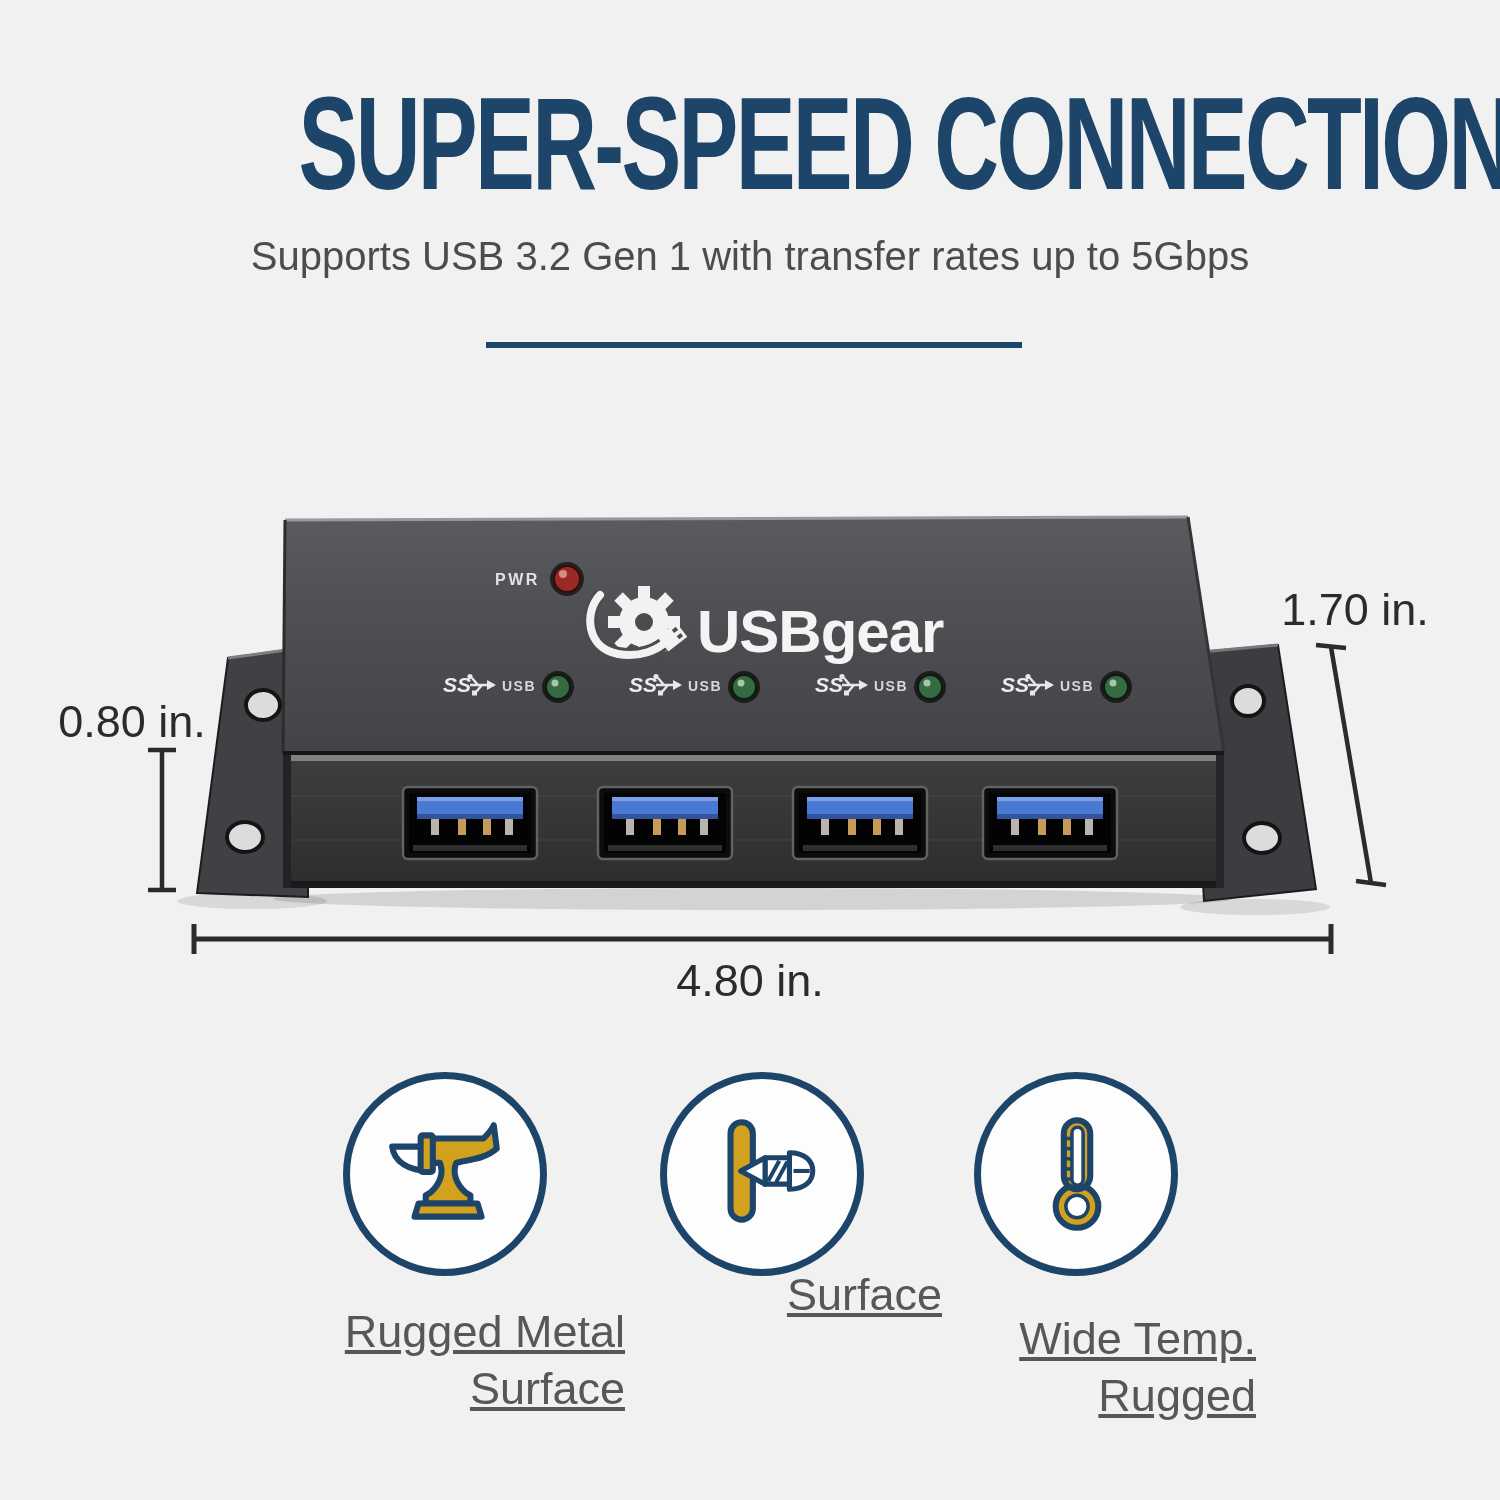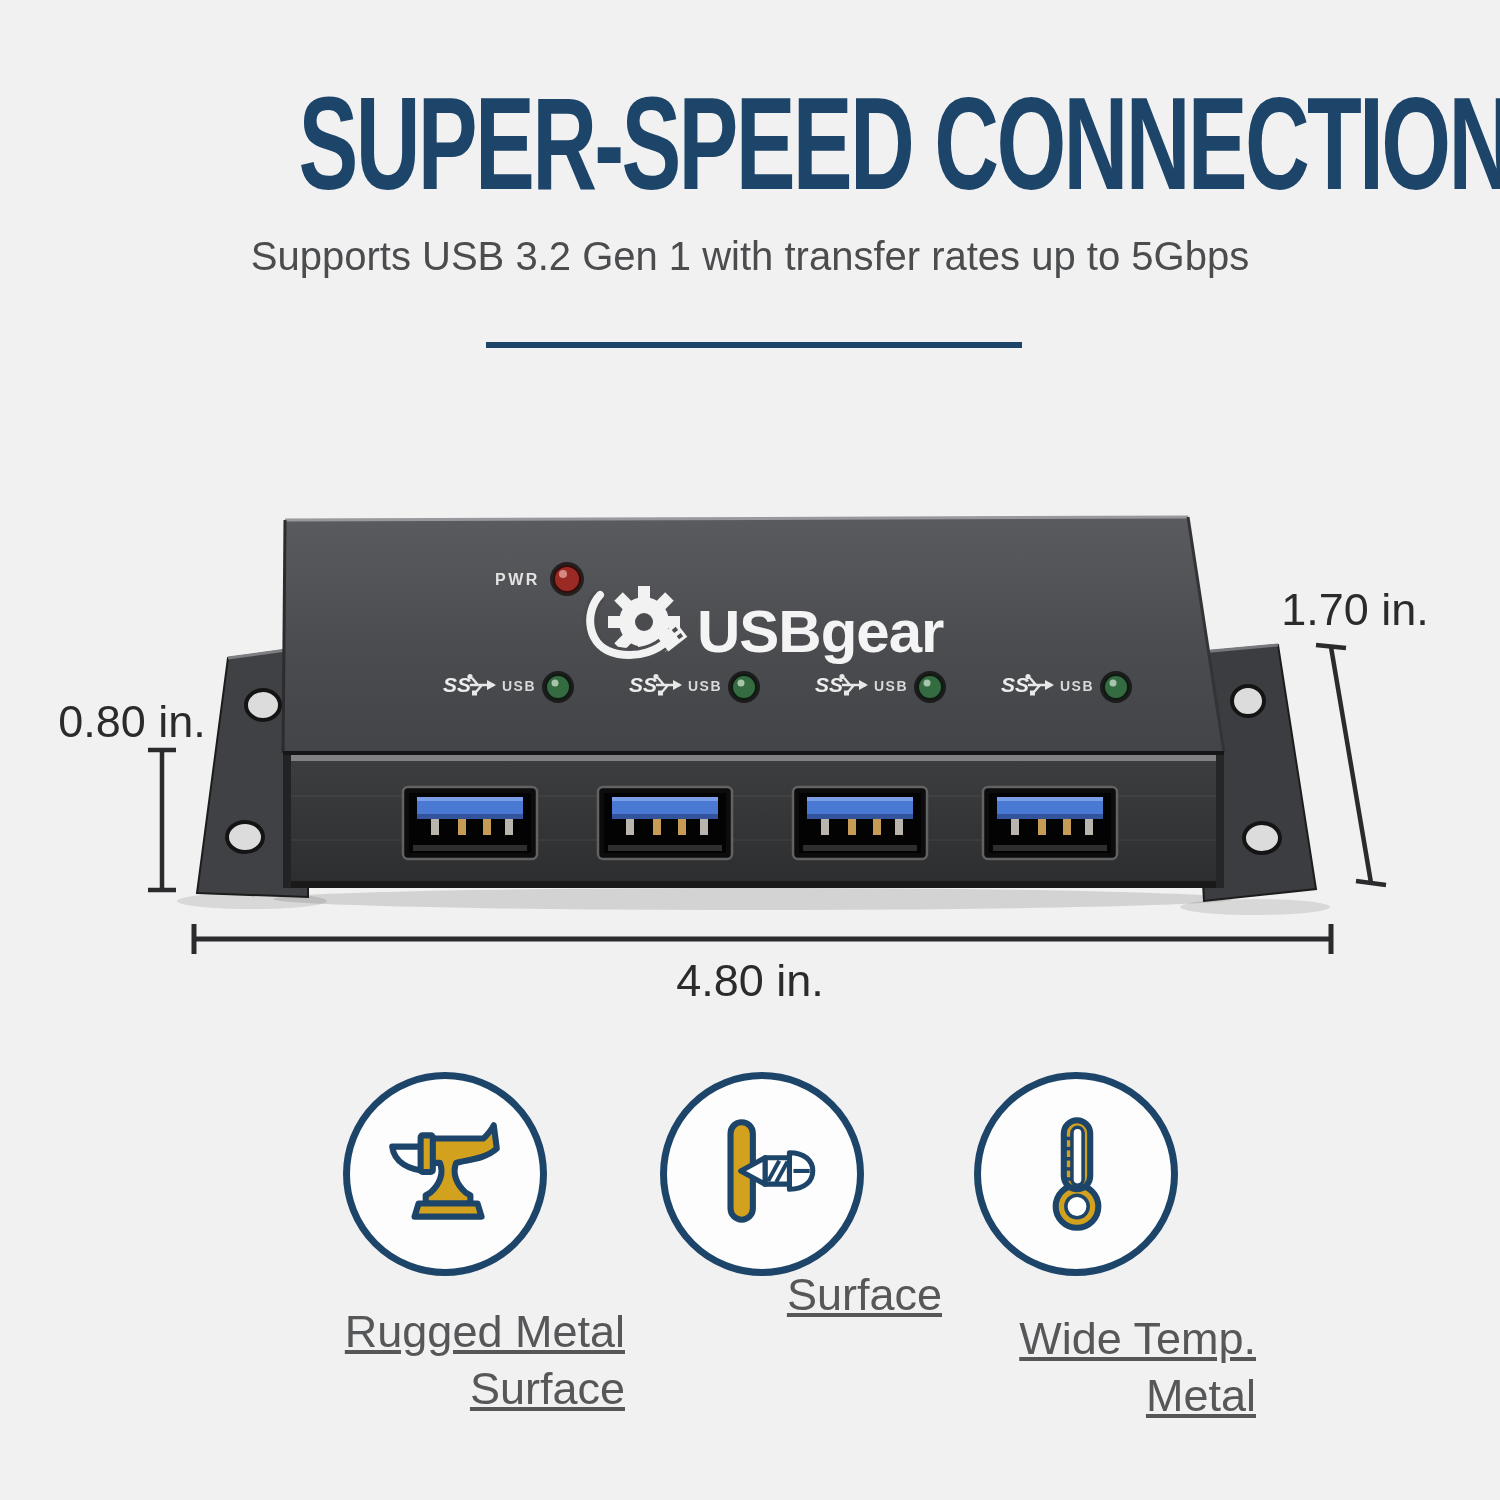--- a/index.html
+++ b/index.html
@@ -299,16 +299,16 @@
         <line x1="54" y1="30" x2="61" y2="30"></line>
         <line x1="54" y1="40" x2="61" y2="40"></line>
         <line x1="54" y1="50" x2="61" y2="50"></line>
         <line x1="54" y1="60" x2="61" y2="60"></line>
         <line x1="54" y1="70" x2="61" y2="70"></line>
       </g>
     </svg>
   </div>
   <div class="feature-label" style="left:896px;top:1303px;margin-top:7px;">
     <div>Wide Temp.</div>
-    <div>Metal</div>
+    <div>Rugged</div>
   </div>
 
 </div>
 
 </body></html>

